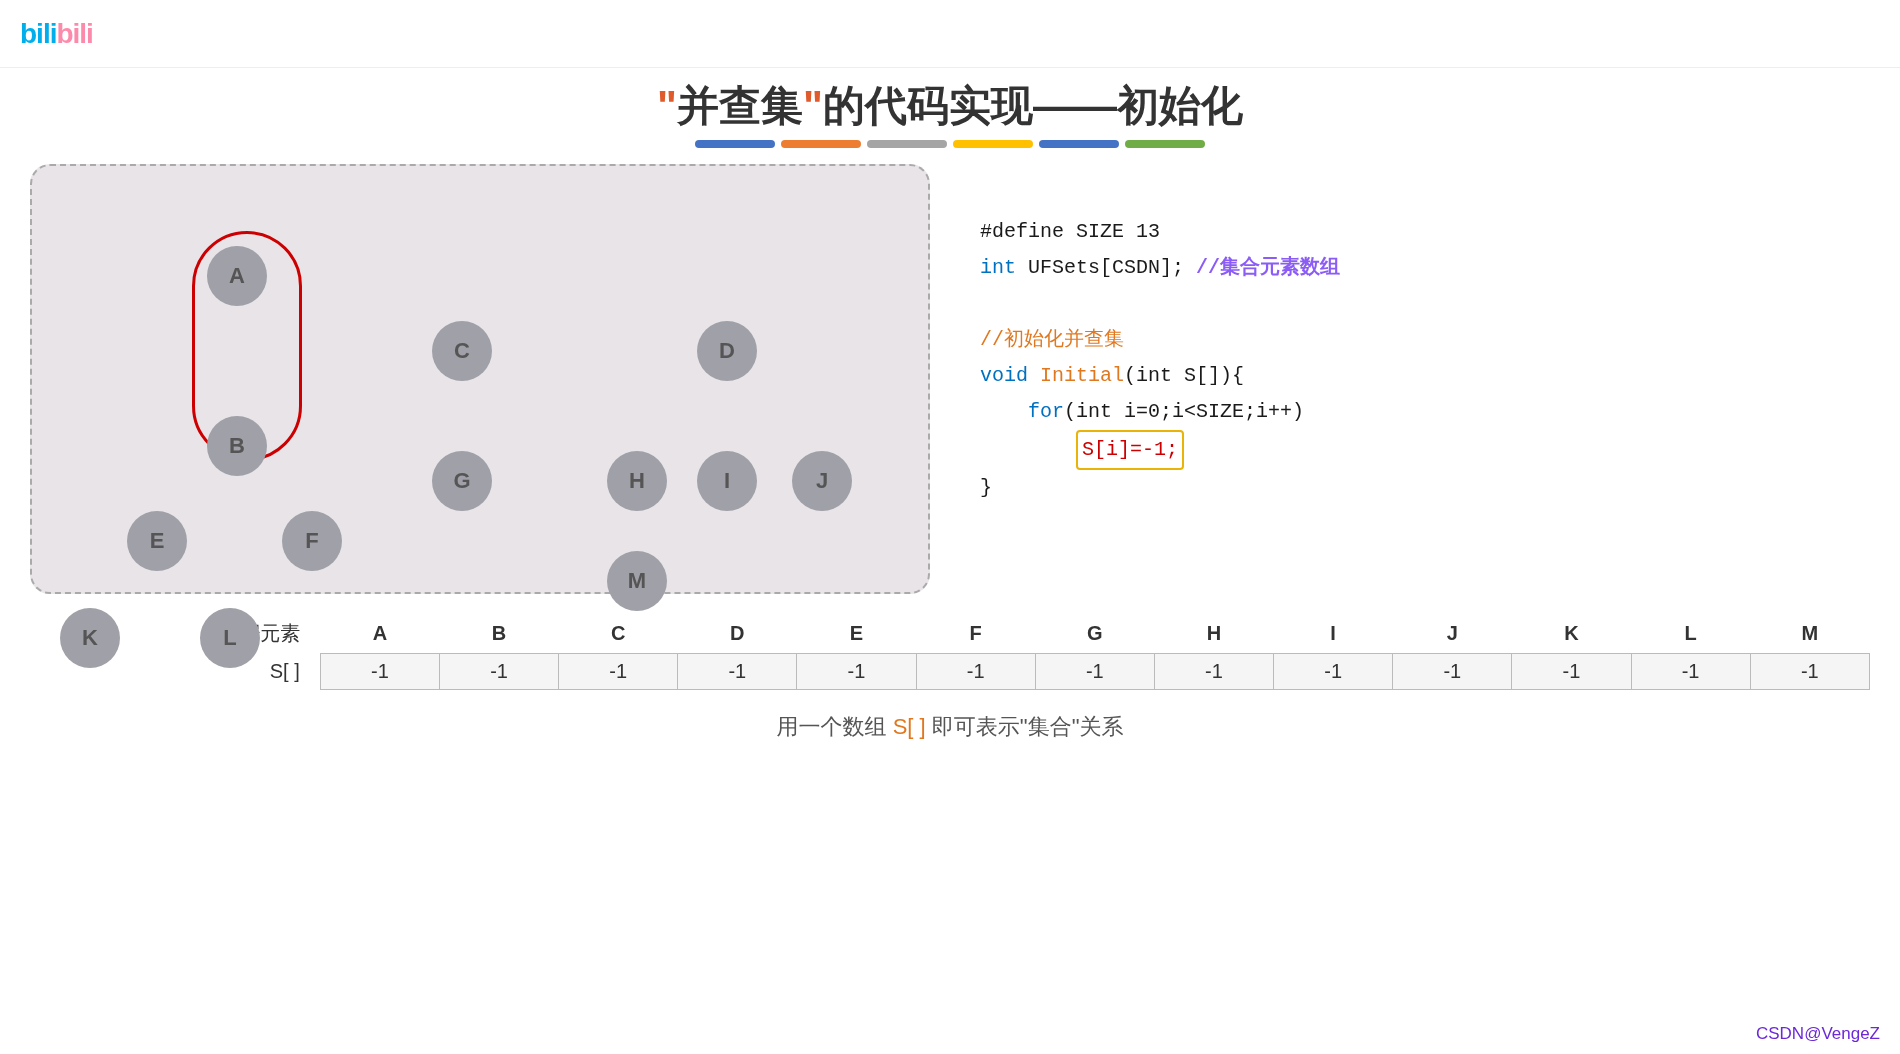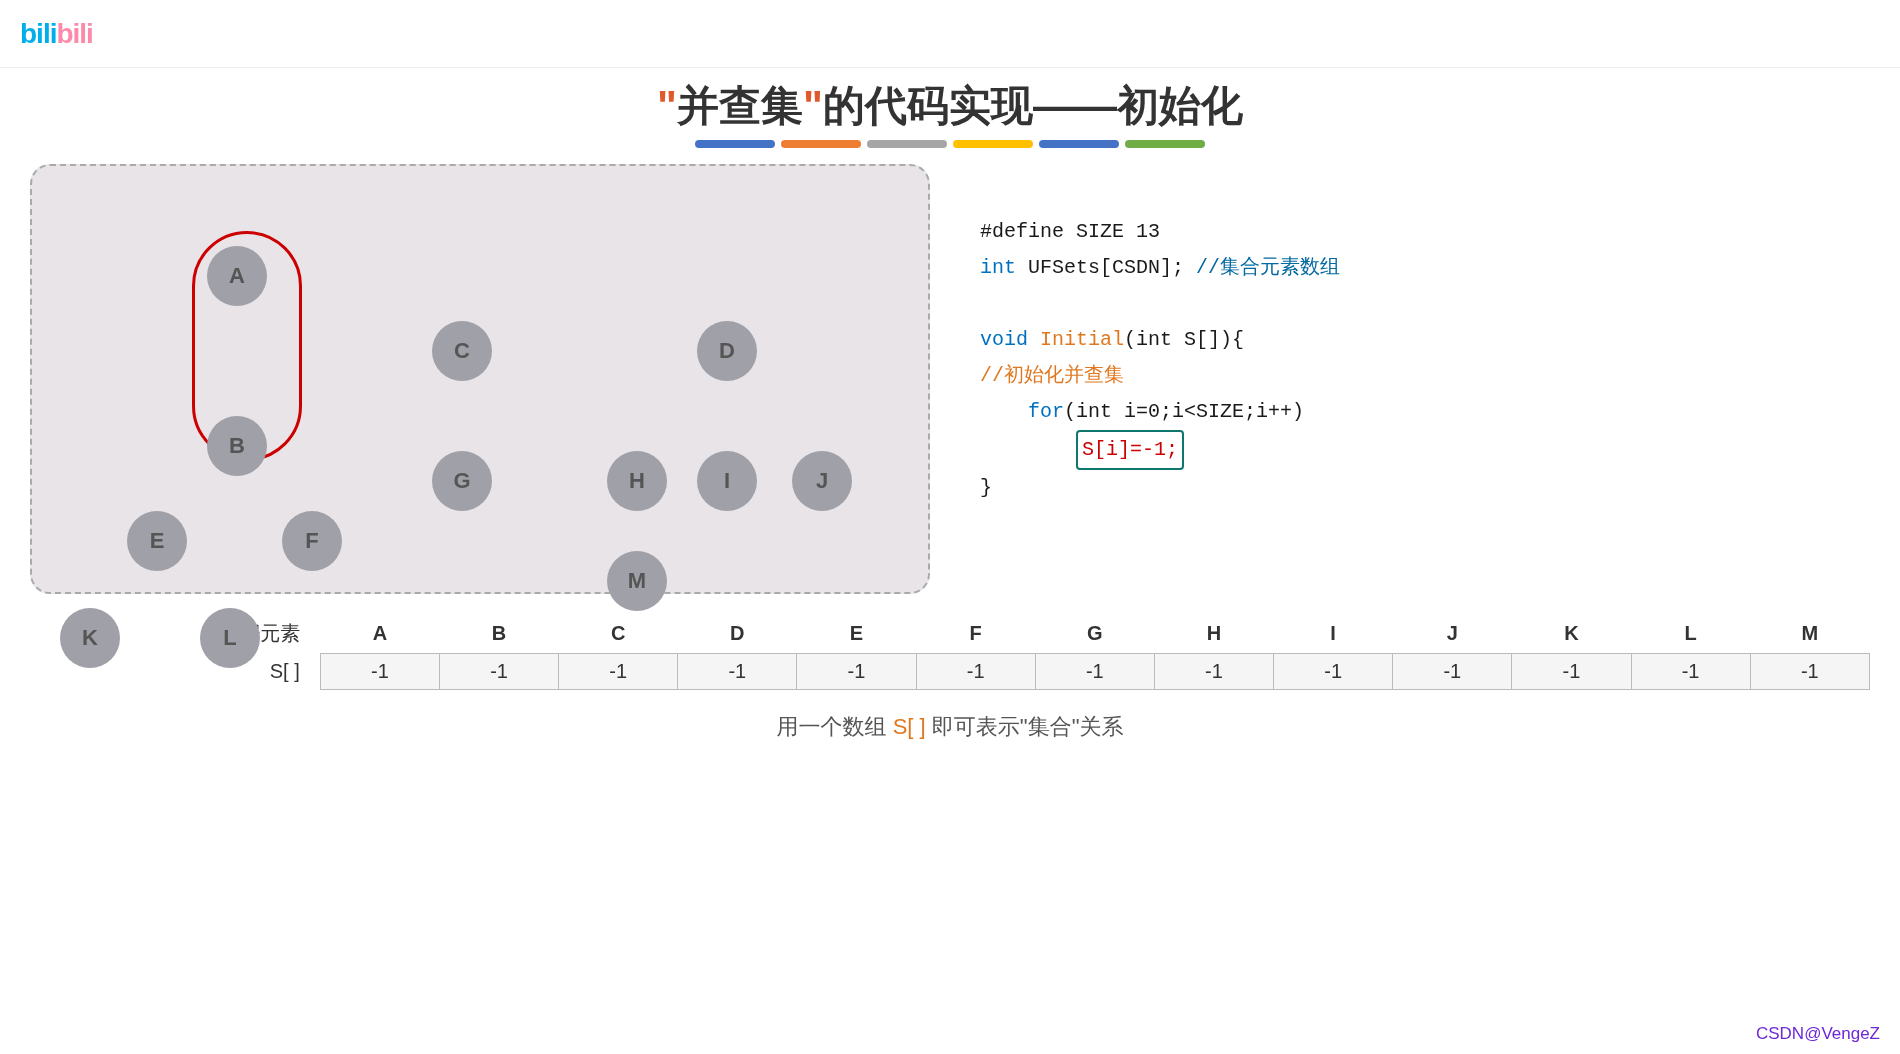--- a/index.html
+++ b/index.html
@@ -106,29 +106,29 @@
       padding: 20px 10px;
     }
     .code-block {
       font-family: 'Courier New', monospace;
       font-size: 20px;
       line-height: 1.8;
     }
     .code-line { display: block; }
     .kw-define { color: #1a1a1a; margin-top: 30px; }
     .kw-int { color: #0070c0; }
-    .kw-comment { color: #0369a1; }
+    .kw-comment { color: #8b5cf6; font-weight: bold; }
     .kw-orange { color: #E07820; }
     .kw-void { color: #0070c0; }
     .kw-for { color: #0070c0; }
     .kw-normal { color: #1a1a1a; }
     .kw-red { color: #cc0000; }
     .highlight-box {
       display: inline-block;
-      border: 2px solid #0f766e;
+      border: 2px solid #eab308;
       padding: 0 4px;
       border-radius: 4px;
     }
 
     
     .table-area {
       padding: 10px 30px;
       margin-top: 10px;
     }
     .data-table {
@@ -221,24 +221,24 @@
 
   </div>
 
   <div class="code-panel">
     <div class="code-block">
       <span class="code-line kw-define">#define SIZE 13</span>
       <span class="code-line">
         <span class="kw-int">int</span><span class="kw-normal"> UFSets[CSDN];</span><span class="kw-comment">    //集合元素数组</span>
       </span>
       <span class="code-line">&nbsp;</span>
+      <span class="code-line kw-orange">//初始化并查集</span>
       <span class="code-line">
         <span class="kw-void">void</span><span class="kw-orange"> Initial</span><span class="kw-normal">(int S[]){</span>
       </span>
-      <span class="code-line kw-orange">//初始化并查集</span>
       <span class="code-line">
         <span class="kw-for">&nbsp;&nbsp;&nbsp;&nbsp;for</span><span class="kw-normal">(int i=0;i&lt;SIZE;i++)</span>
       </span>
       <span class="code-line">
         <span class="kw-normal">&nbsp;&nbsp;&nbsp;&nbsp;&nbsp;&nbsp;&nbsp;&nbsp;</span><span class="highlight-box"><span class="kw-red">S[i]=-1;</span></span>
       </span>
       <span class="code-line kw-normal">}</span>
     </div>
   </div>
 

